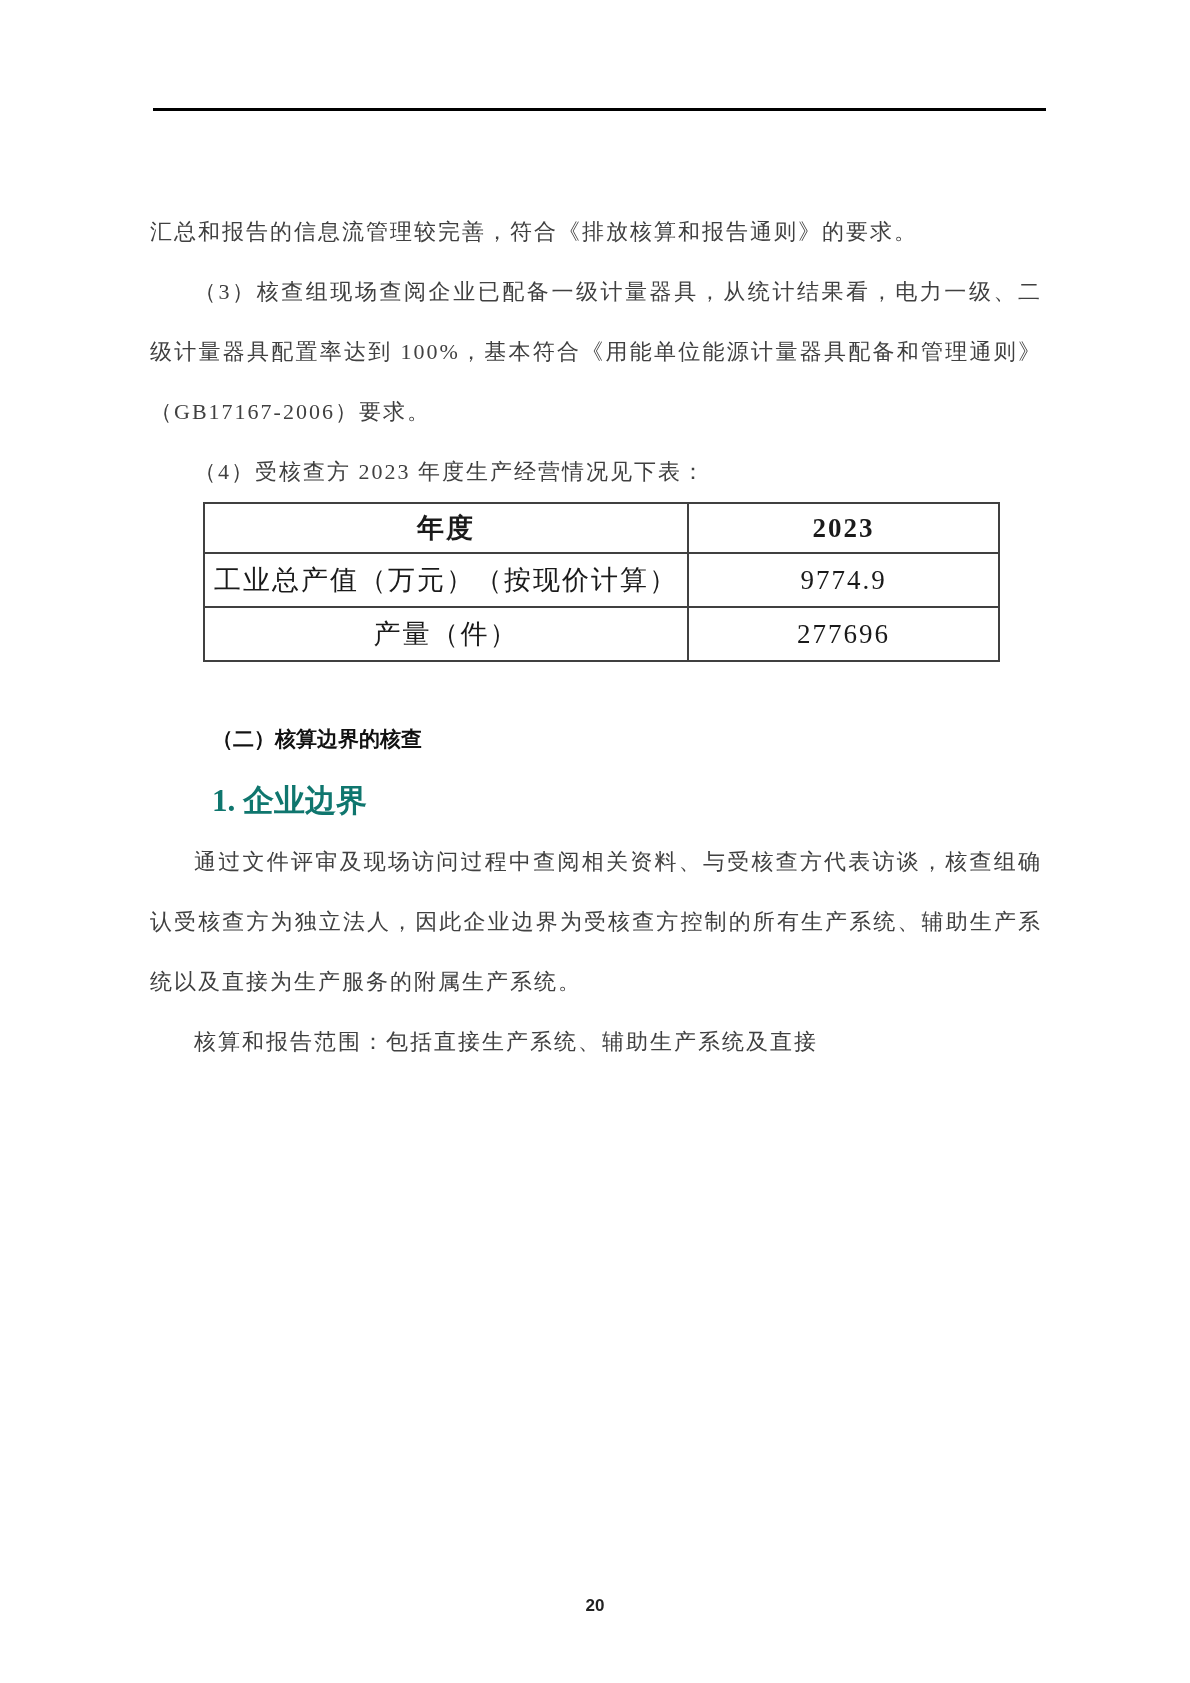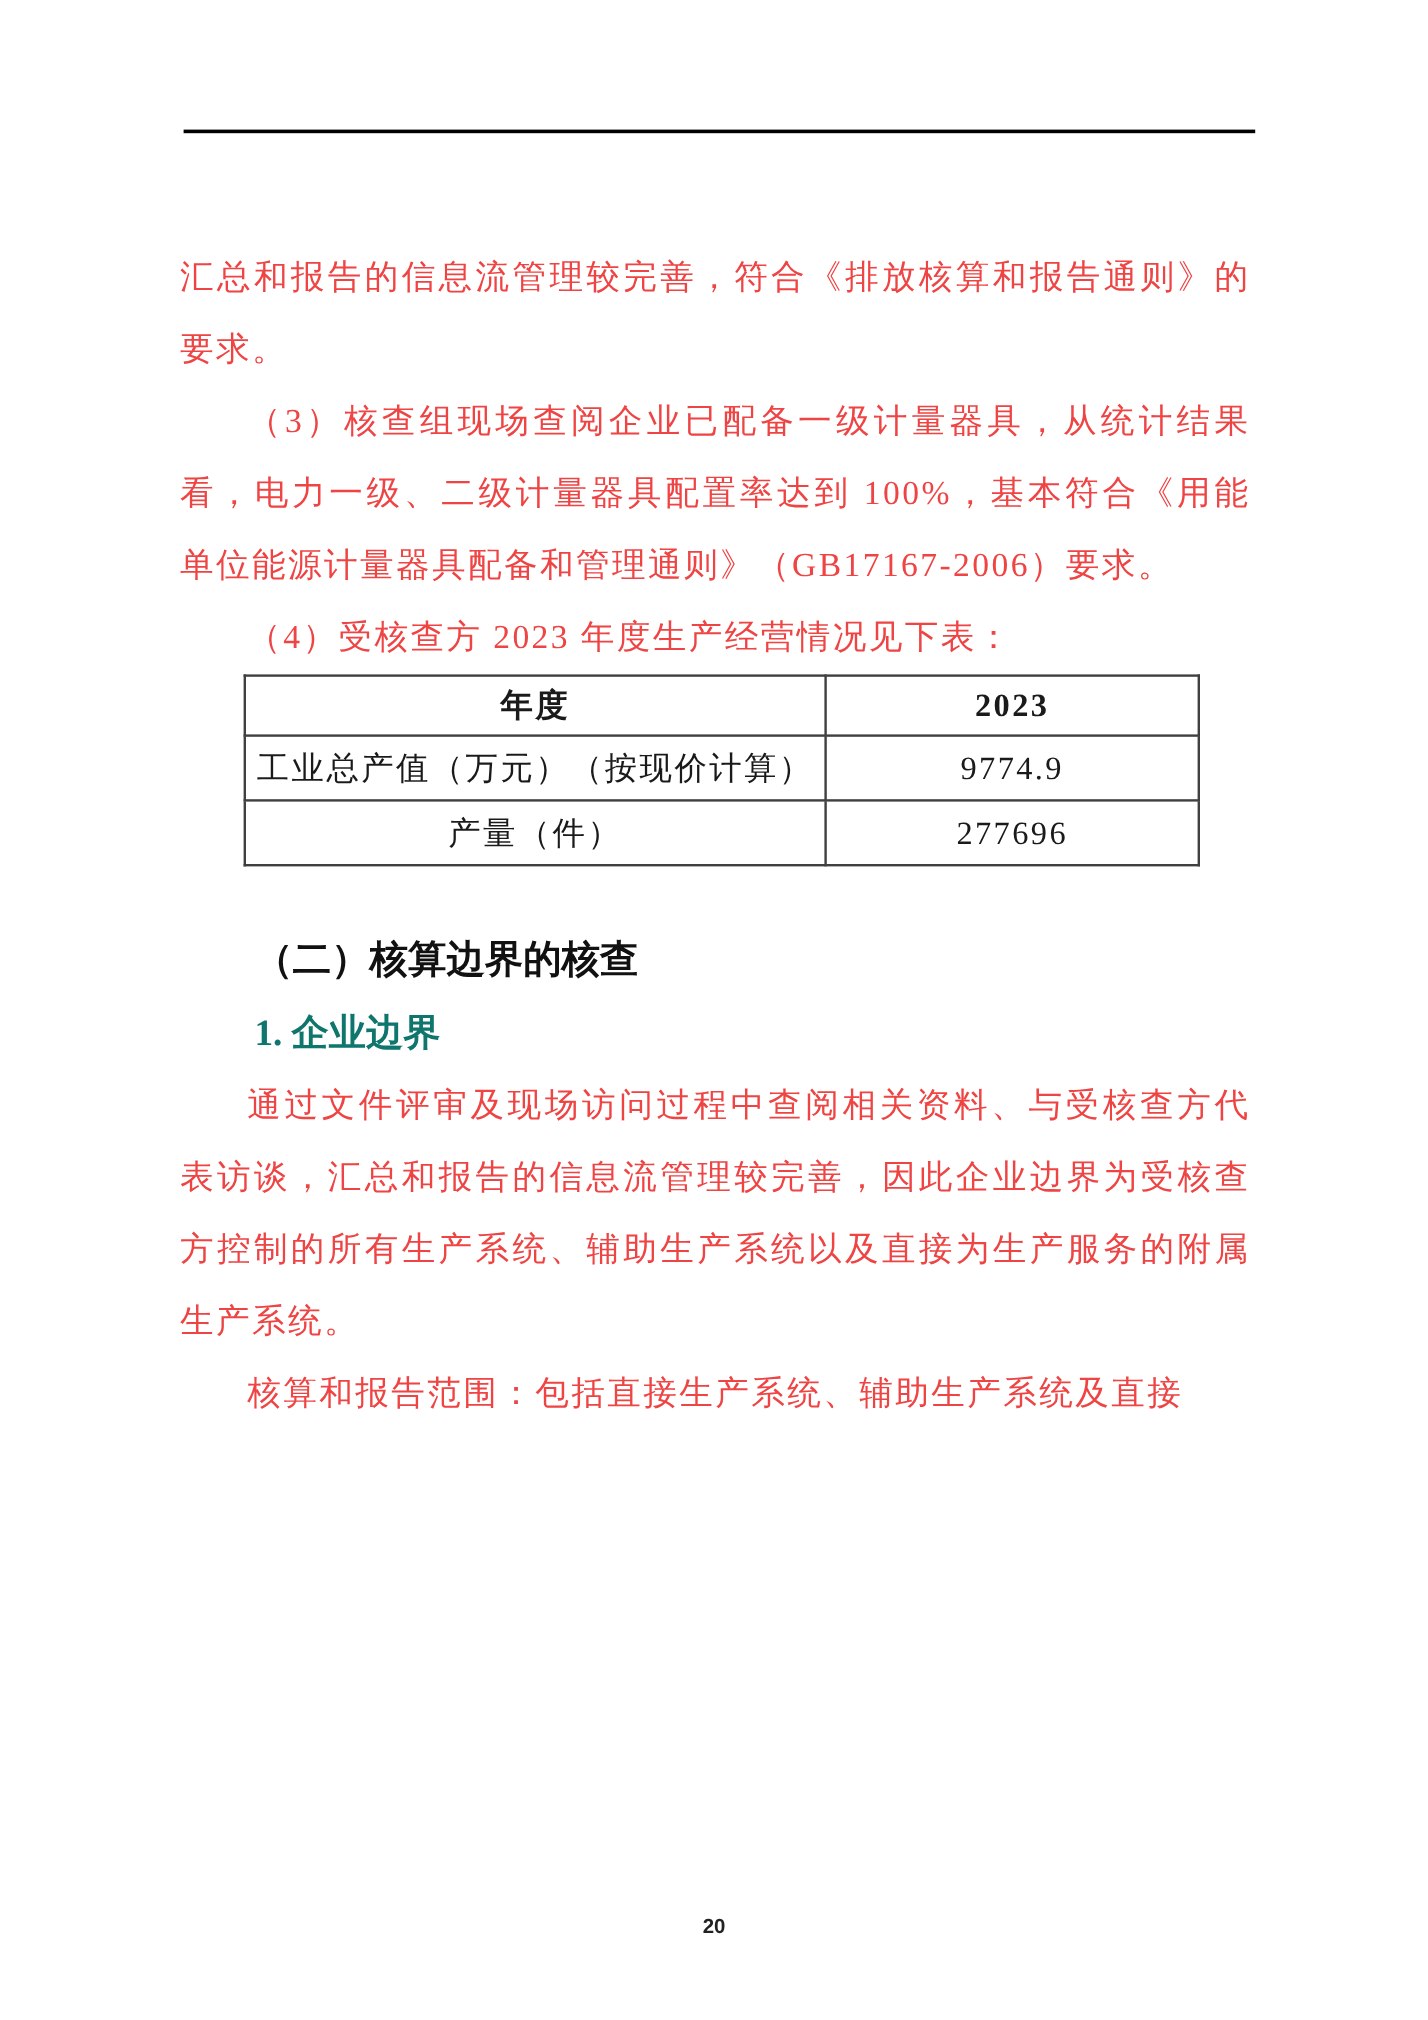--- a/index.html
+++ b/index.html
@@ -26,26 +26,26 @@
   }
   .content {
     position: absolute;
     left: 150px;
     top: 0;
     width: 892px;
     padding-top: 202px;
   }
   .body-par {
     margin: 0;
-    font-size: 28px;
+    font-size: 22px;
     line-height: 60px;
     letter-spacing: 2px;
     text-align: justify;
     text-justify: inter-character;
-    color: #ef4444;
+    color: #404040;
   }
   .indent { text-indent: 2em; }
 
   .table-caption {
     margin: 20px 0 0 53px;
     width: 795px;
     font-size: 24px;
     line-height: 40px;
     letter-spacing: 1px;
     text-align: center;
@@ -66,21 +66,21 @@
     padding: 0;
   }
   .data-table tr.head-row td { height: 48px; font-weight: bold; }
   .data-table tr.body-row td { height: 52px; }
   .col-metric { width: 484px; }
   .col-value  { width: 311px; }
 
   .h-section {
     margin: 54px 0 0 0;
     padding-left: 62px;
-    font-size: 32px;
+    font-size: 21px;
     line-height: 46px;
     font-weight: bold;
     color: #111111;
   }
   .h-sub {
     margin: 16px 0 0 0;
     padding-left: 62px;
     font-size: 31px;
     line-height: 46px;
     font-weight: bold;
@@ -135,21 +135,21 @@
           <td>产量（件）</td>
           <td>277696</td>
         </tr>
       </tbody>
     </table>
 
     <div class="h-section">（二）核算边界的核查</div>
 
     <div class="h-sub">1. 企业边界</div>
 
-    <p class="body-par indent after-headings">通过文件评审及现场访问过程中查阅相关资料、与受核查方代表访谈，汇总和报告的信息流管理较完善，因此企业边界为受核查方控制的所有生产系统、辅助生产系统以及直接为生产服务的附属生产系统。</p>
+    <p class="body-par indent after-headings">通过文件评审及现场访问过程中查阅相关资料、与受核查方代表访谈，核查组确认受核查方为独立法人，因此企业边界为受核查方控制的所有生产系统、辅助生产系统以及直接为生产服务的附属生产系统。</p>
 
 
     <p class="body-par indent">核算和报告范围：包括直接生产系统、辅助生产系统及直接</p>
 
   </div>
 
   <div class="page-number">20</div>
 
 </div>
 

